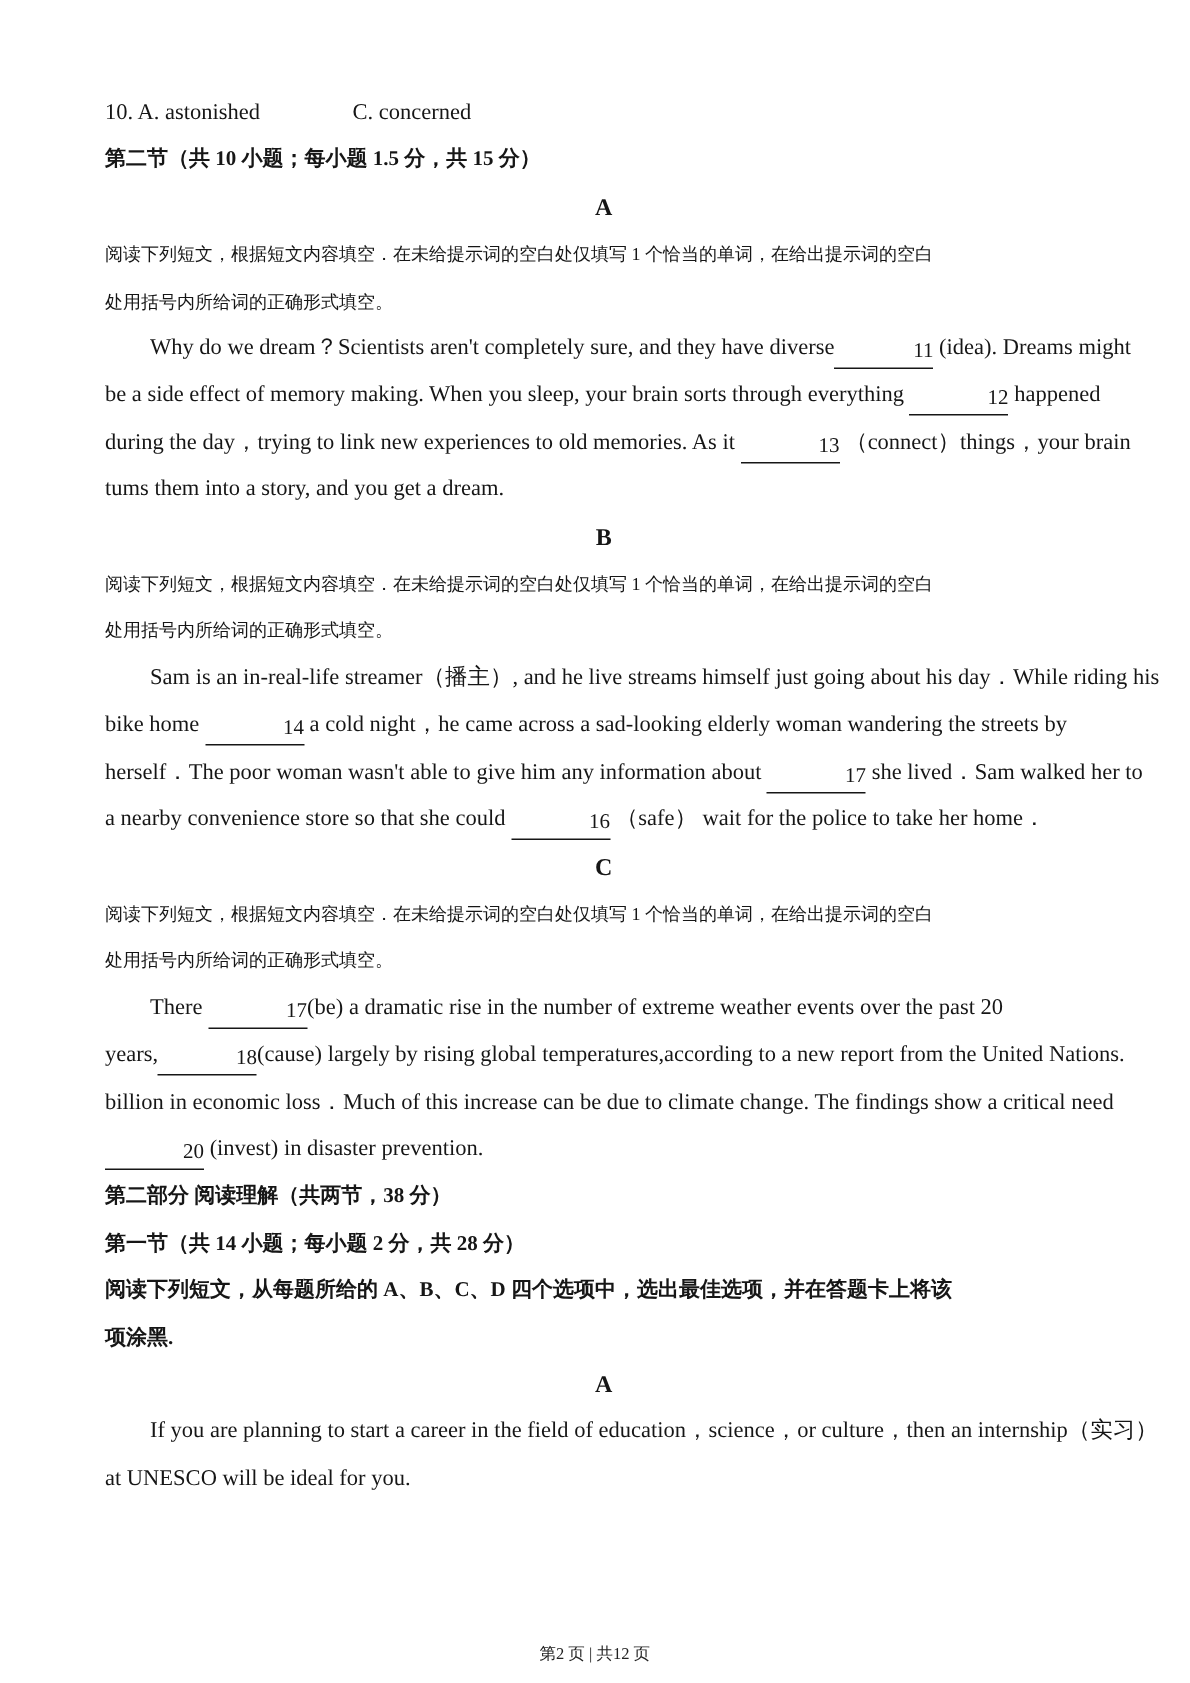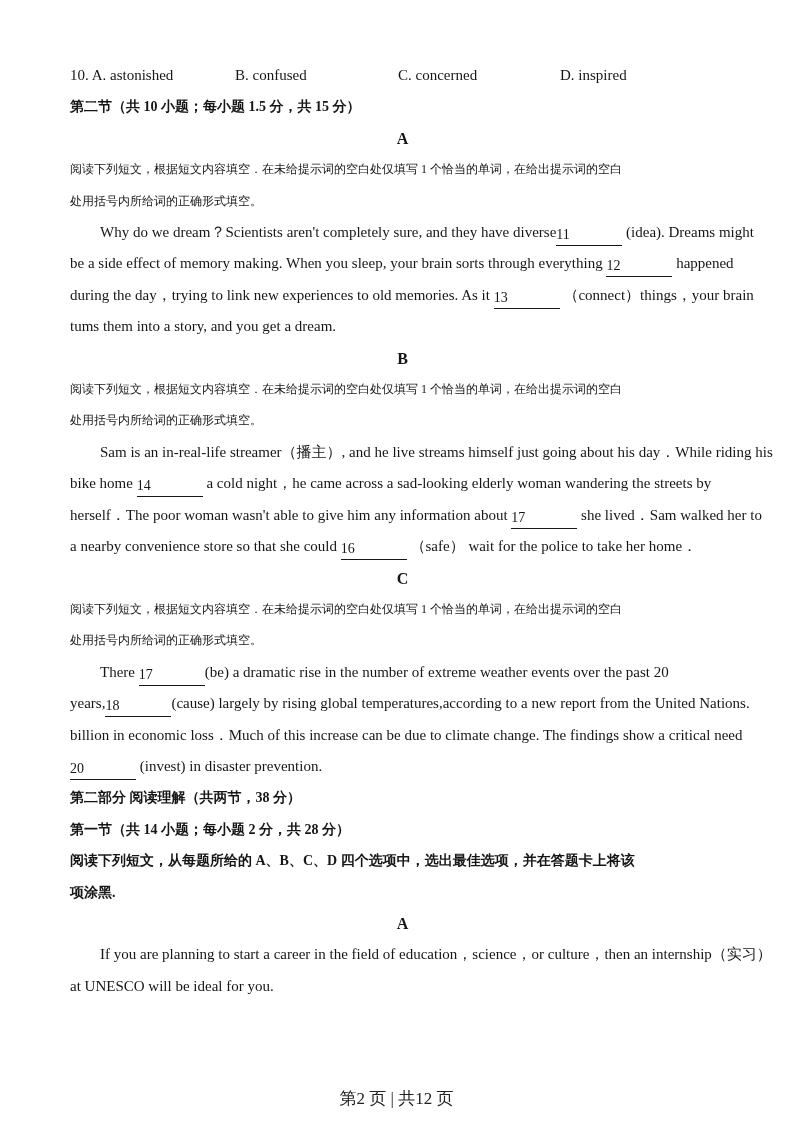--- a/index.html
+++ b/index.html
@@ -42,47 +42,45 @@
   }
   .passage-label{
     text-align:center;
     font-weight:bold;
     font-size:16px;
     line-height:31.4px;
   }
   .blank{
     display:inline-block;
     min-width:66px;
-    text-align:left;
+    text-align:right;
     border-bottom:1.4px solid #161616;
     line-height:16px;
     height:18px;
     vertical-align:-2px;
     font-size:14px;
   }
   .footer{
     position:absolute;
     left:0;right:0;
     bottom:12px;
     text-align:center;
-    font-size:17px;
+    font-size:11px;
     color:#222222;
   }
 </style>
 </head>
 <body>
 
 <div class="page">
   <div class="content">
 
     <div class="options-row">
       <span>10. A. astonished</span>
-      <span>B. confused</span>
       <span>C. concerned</span>
-      <span>D. inspired</span>
     </div>
 
     <div class="heading-bold">第二节（共 10 小题；每小题 1.5 分，共 15 分）</div>
 
     <div class="passage-label">A</div>
     <div class="line cn">阅读下列短文，根据短文内容填空．在未给提示词的空白处仅填写 1 个恰当的单词，在给出提示词的空白</div>
     <div class="line cn">处用括号内所给词的正确形式填空。</div>
     <div class="line indent">Why do we dream？Scientists aren't completely sure, and they have diverse<span class="blank">11</span> (idea). Dreams might</div>
     <div class="line">be a side effect of memory making. When you sleep, your brain sorts through everything <span class="blank">12</span> happened</div>
     <div class="line">during the day，trying to link new experiences to old memories. As it <span class="blank">13</span> （connect）things，your brain</div>

